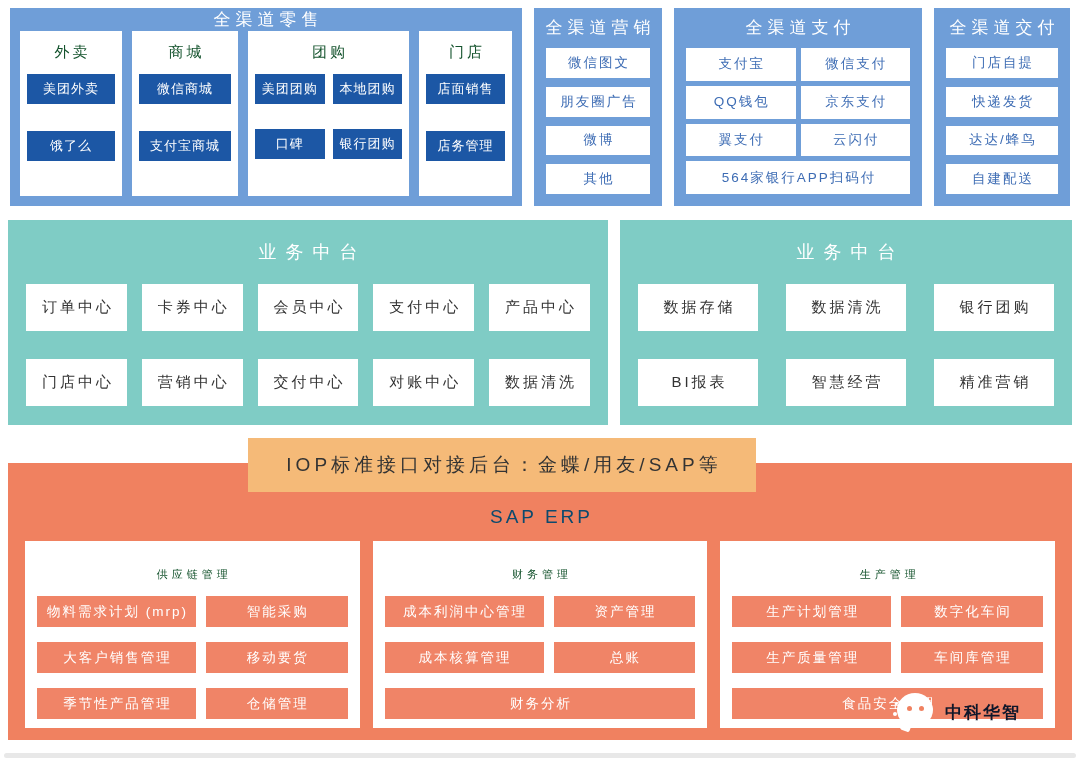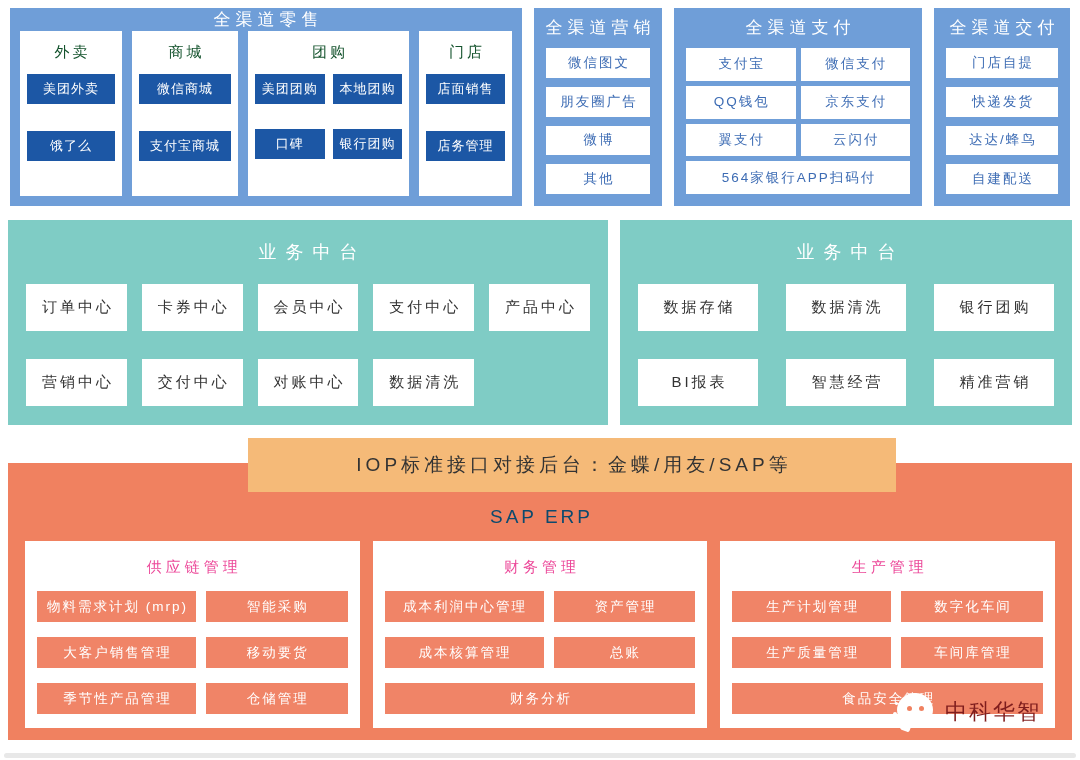--- a/index.html
+++ b/index.html
@@ -32,41 +32,41 @@
 
   .mid{position:absolute;top:220px;height:205px;background:#7fccc5}
   .mid-left{left:8px;width:600px}
   .mid-right{left:620px;width:452px}
   .mid-title{color:#fff;text-align:center;font-size:18px;letter-spacing:9px;text-indent:9px;padding-top:20px}
   .mid-grid{display:grid;padding:20px 18px 16px;row-gap:28px}
   .cols5{grid-template-columns:repeat(5,1fr);column-gap:15px}
   .cols3{grid-template-columns:repeat(3,1fr);column-gap:28px}
   .box-mid{background:#fff;height:47px;display:flex;align-items:center;justify-content:center;color:#333;font-size:15px;letter-spacing:3px;text-indent:3px}
 
-  .connector{position:absolute;left:248px;top:438px;width:648px;height:54px;background:#f5ba78;display:flex;align-items:center;justify-content:center;font-size:19px;color:#333;letter-spacing:4px;text-indent:4px;z-index:3}
+  .connector{position:absolute;left:248px;top:438px;width:508px;height:54px;background:#f5ba78;display:flex;align-items:center;justify-content:center;font-size:19px;color:#333;letter-spacing:4px;text-indent:4px;z-index:3}
 
   .erp{position:absolute;left:8px;top:463px;width:1064px;height:277px;background:#f08160;z-index:1}
   .erp-title{color:#0c4a6e;text-align:center;font-size:19px;letter-spacing:3px;text-indent:3px;padding-top:43px}
   .erp-panels{display:flex;gap:13px;padding:13px 17px 0}
   .panel{background:#fff;flex:1;height:187px;padding:10px 12px}
-  .panel-title{text-align:center;font-size:15px;color:#ec4899;letter-spacing:4px;text-indent:4px;margin:7px 0 14px}
+  .panel-title{text-align:center;font-size:11px;color:#14532d;letter-spacing:4px;text-indent:4px;margin:16px 0 14px}
   .panel-row{display:grid;grid-template-columns:1.12fr 1fr;column-gap:10px;margin-bottom:15px}
   .panel-row.full{grid-template-columns:1fr}
   .btn-orange{background:#f08467;color:#fff;font-size:13.5px;text-align:center;padding:8px 2px;letter-spacing:2px;text-indent:2px;line-height:15px}
 
   .watermark{position:absolute;left:893px;top:690px;display:flex;align-items:center;gap:8px;z-index:5}
   .wm-icon{width:44px;height:44px;position:relative}
   .wm-bubble{position:absolute;left:4px;top:3px;width:36px;height:34px;background:#fff;border-radius:50%}
   .wm-tail{position:absolute;left:8px;top:31px;width:10px;height:10px;background:#fff;transform:rotate(20deg);border-radius:2px}
   .wm-eye{position:absolute;width:5px;height:5px;border-radius:50%;background:#f08160;top:16px}
   .wm-eye.l{left:14px}.wm-eye.r{left:26px}
   .wm-dot{position:absolute;background:#fff;border-radius:50%}
   .d1{width:4px;height:4px;left:0;top:22px}
   .d2{width:3px;height:3px;left:2px;top:12px}
-  .wm-text{font-size:22px;color:#7f1d1d;font-weight:normal;letter-spacing:2px}
+  .wm-text{font-size:17px;color:#0f172a;font-weight:bold;letter-spacing:2px}
 
   .bottom-bar{position:absolute;left:4px;bottom:2px;width:1072px;height:5px;background:#e8e8e8;border-radius:3px}
 </style>
 </head>
 <body>
 
 <div class="page">
 
   <div class="top-row">
 
@@ -143,20 +143,21 @@
   </div>
 
   <div class="mid mid-left">
     <div class="mid-title">业务中台</div>
     <div class="mid-grid cols5">
       <div class="box-mid">订单中心</div>
       <div class="box-mid">卡券中心</div>
       <div class="box-mid">会员中心</div>
       <div class="box-mid">支付中心</div>
       <div class="box-mid">产品中心</div>
+      <div class="box-mid">门店中心</div>
       <div class="box-mid">营销中心</div>
       <div class="box-mid">交付中心</div>
       <div class="box-mid">对账中心</div>
       <div class="box-mid">数据清洗</div>
     </div>
   </div>
 
   <div class="mid mid-right">
     <div class="mid-title">业务中台</div>
     <div class="mid-grid cols3">

